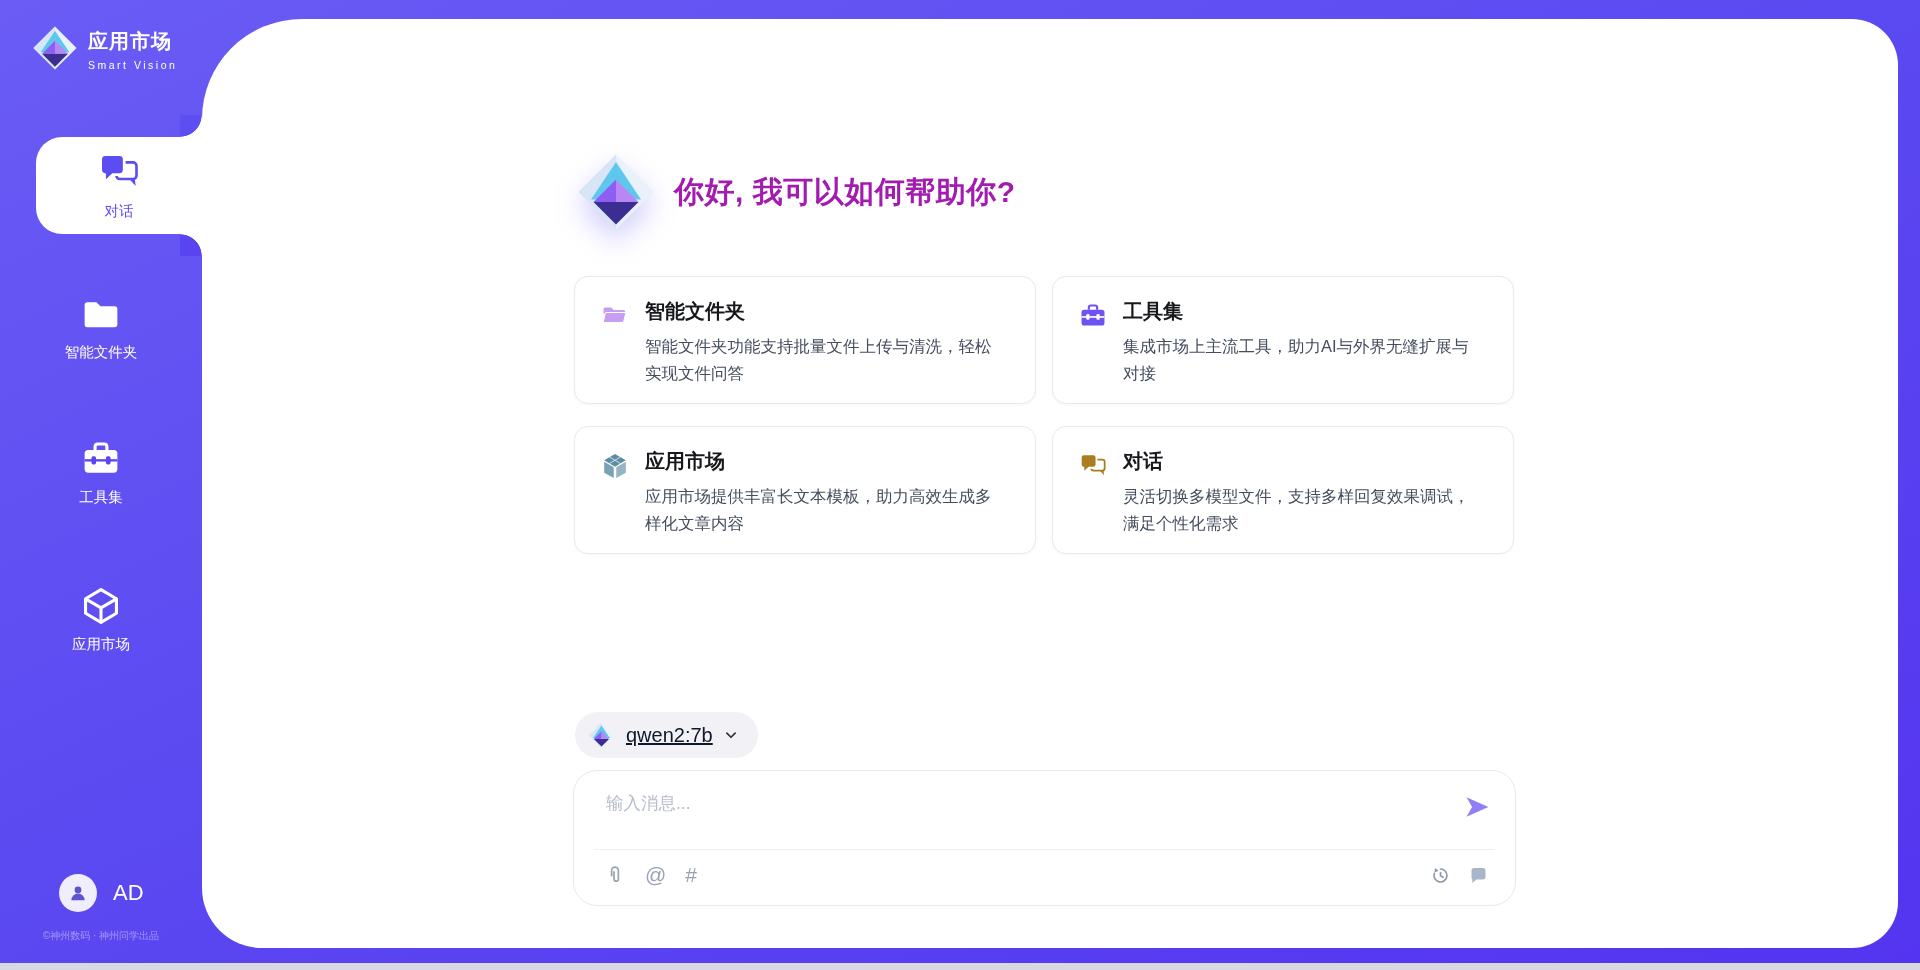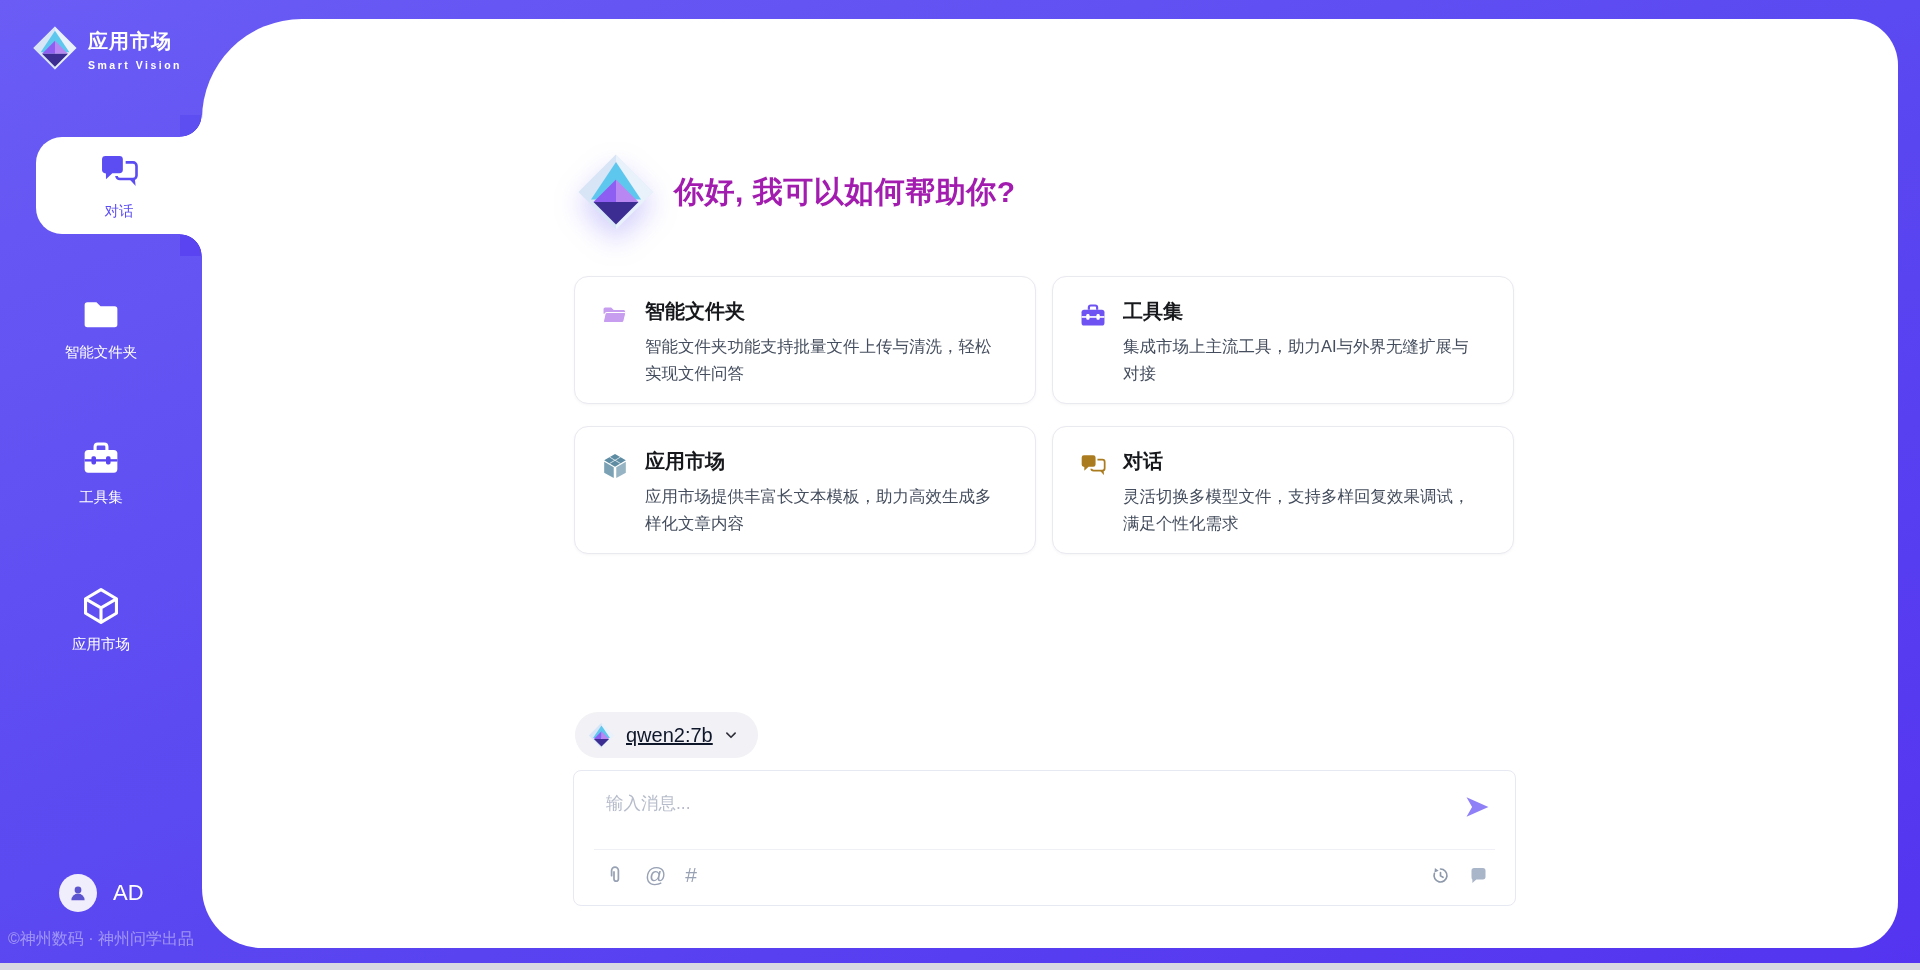--- a/index.html
+++ b/index.html
@@ -15,21 +15,21 @@
   
   .hscroll { position:absolute; left:0; bottom:0; width:1920px; height:7px;
     background:#d8d8e2; }
 
   
   .sidebar { position:absolute; left:0; top:0; width:202px; height:970px; }
   .brand { position:absolute; left:32px; top:25px; display:flex; align-items:flex-start; }
   .brand svg { width:46px; height:46px; }
   .brand-text { margin-left:10px; margin-top:3px; color:#fff; }
   .brand-name { font-size:20px; font-weight:700; letter-spacing:1px; }
-  .brand-sub { font-size:10.5px; letter-spacing:2.5px; margin-top:4px; font-weight:700; }
+  .brand-sub { font-size:10.5px; letter-spacing:2.5px; margin-top:4px; font-weight:400; }
 
   .tab-active { position:absolute; left:36px; top:137px; width:166px; height:97px;
     background:#fff; border-radius:26px 0 0 26px; text-align:center; cursor:pointer; }
   .flare { position:absolute; width:22px; height:22px; left:180px; }
   .flare.top { top:115px;
     background:radial-gradient(circle 22px at 0 0, #5d4ef2 0 21.4px, #fff 22px); }
   .flare.bottom { top:234px;
     background:radial-gradient(circle 22px at 0 100%, #5a43f1 0 21.4px, #fff 22px); }
   .tab-active svg.nav-ico { margin-top:14px; width:42px; height:42px; }
   .tab-active .nav-label { color:#5b4df2; }
@@ -39,21 +39,21 @@
   .nav-label { display:block; font-size:14.5px; color:#ffffff; margin-top:5px; font-weight:400; }
   .ni-folder { top:294px; } .ni-tools { top:439px; } .ni-market { top:586px; } .ni-settings { top:731px; }
 
   .user-row { position:absolute; left:59px; top:874px; display:flex; align-items:center; cursor:pointer; }
   .avatar { width:38px; height:38px; border-radius:50%; background:#f0edfc;
     display:flex; align-items:center; justify-content:center; }
   .avatar svg { width:22px; height:22px; }
   .user-name { color:#fff; font-size:22px; margin-left:16px; font-weight:400; }
 
   .side-footer { position:absolute; left:0; top:929px; width:202px; text-align:center;
-    color:rgba(255,255,255,0.42); font-size:16px; }
+    color:rgba(255,255,255,0.42); font-size:10px; }
 
   
   .greeting { position:absolute; left:576px; top:152px; display:flex; align-items:center; }
   .greeting svg { width:80px; height:80px;
     filter:drop-shadow(0 12px 14px rgba(91,77,242,0.28)); }
   .greeting-title { margin-left:18px; font-size:30px; font-weight:700; color:#a21caf;
     letter-spacing:0.5px; }
 
   
   .cards { position:absolute; left:574px; top:276px; width:940px;
@@ -69,21 +69,21 @@
   
   .model-pill { position:absolute; left:575px; top:712px; height:46px;
     display:inline-flex; align-items:center; padding:0 18px 0 13px;
     background:#f1f1f6; border-radius:23px; cursor:pointer; }
   .model-pill svg.dm { width:27px; height:27px; }
   .model-name { margin-left:11px; font-size:20px; color:#0f172a; font-weight:500;text-decoration:underline; }
   .model-pill svg.chev { width:18px; height:18px; margin-left:9px; }
 
   
   .composer { position:absolute; left:573px; top:770px; width:943px; height:136px;
-    background:#fff; border:1.5px solid #e7e9f2; border-radius:8px; }
+    background:#fff; border:1.5px solid #e7e9f2; border-radius:24px; }
   .composer textarea { position:absolute; left:32px; top:20px; width:840px; height:50px;
     border:none; outline:none; resize:none; font-size:17.5px; color:#3a3f4c;
     font-family:"Liberation Sans","DejaVu Sans",sans-serif; background:transparent; }
   .composer textarea::placeholder { color:#b6bcca; }
   .send-btn { position:absolute; right:24px; top:22px; width:28px; height:28px; cursor:pointer; }
   .composer-divider { position:absolute; left:20px; right:20px; top:78px; height:1px; background:#eef0f6; }
   .composer-tools { position:absolute; left:30px; top:92px; display:flex; align-items:center; gap:19px; }
   .composer-tools .glyph { font-size:21px; color:#98a2b4; line-height:24px; cursor:pointer; }
   .composer-tools svg { width:22px; height:22px; cursor:pointer; }
   .composer-right { position:absolute; right:26px; top:94px; display:flex; align-items:center; gap:17px; }

